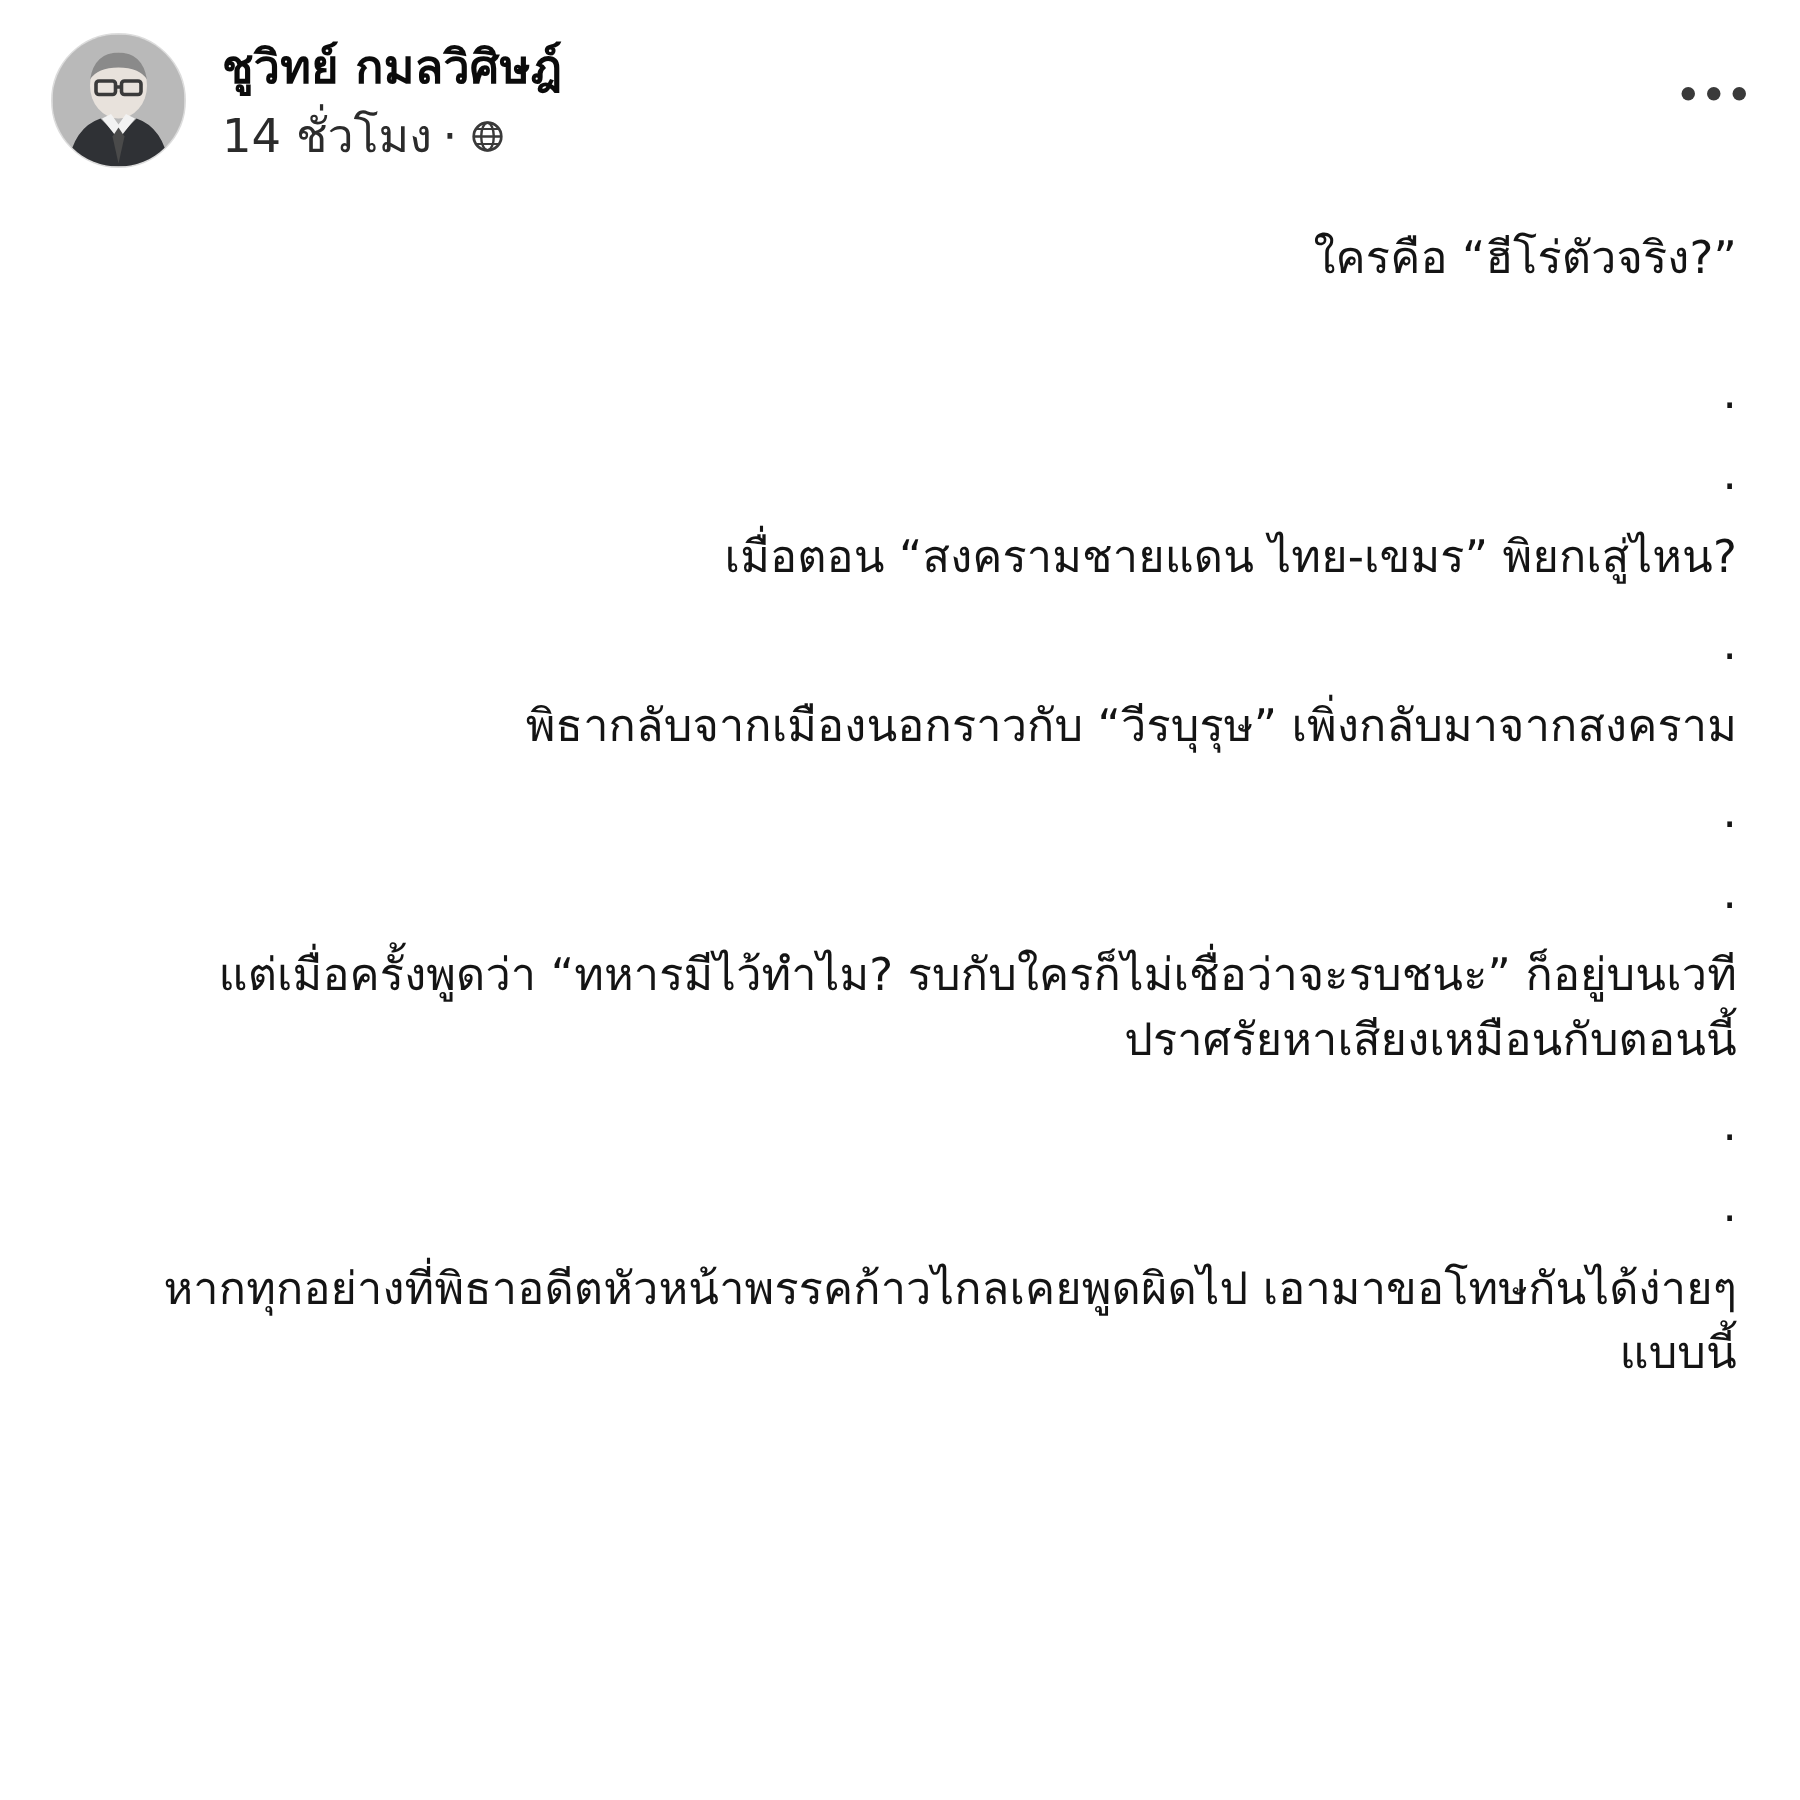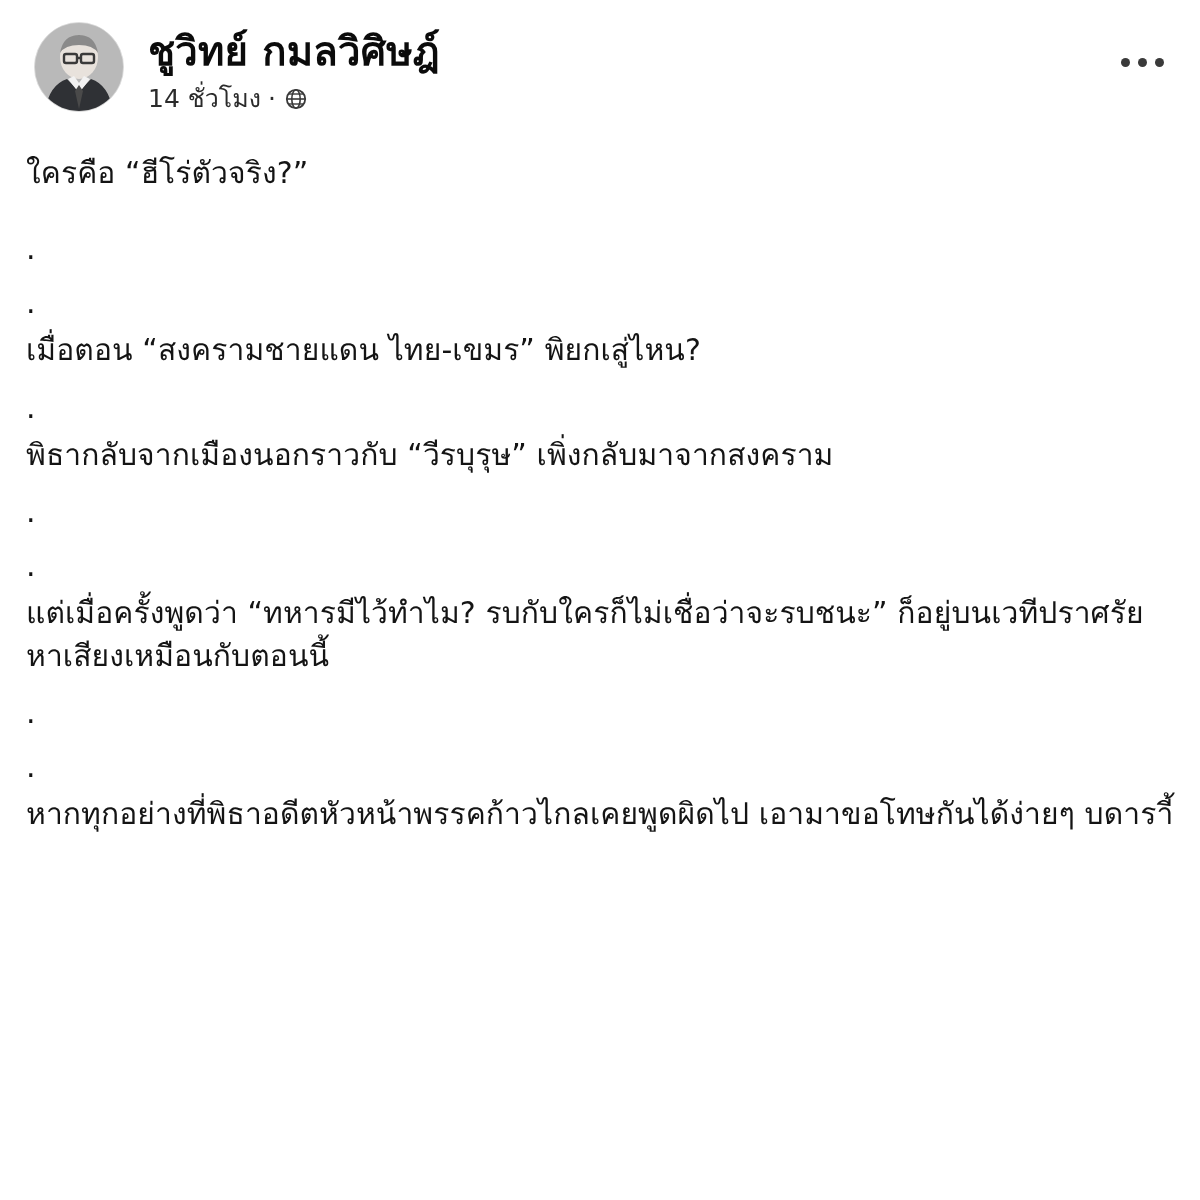--- a/index.html
+++ b/index.html
@@ -47,32 +47,32 @@
 
   .header-text {
     margin-left: 24px;
     padding-top: 8px;
     display: flex;
     flex-direction: column;
     justify-content: center;
   }
 
   .author-name {
-    font-size: 40px;
+    font-size: 31px;
     font-weight: 700;
     line-height: 1.25;
     color: #0b0b0b;
     letter-spacing: 0.2px;
   }
 
   .meta-row {
     margin-top: 8px;
     display: flex;
     align-items: center;
-    font-size: 25px;
+    font-size: 31px;
     color: #2b2b2b;
     line-height: 1.2;
   }
   .meta-sep {
     margin: 0 7px;
     color: #2b2b2b;
   }
   .globe-icon {
     display: inline-flex;
     align-items: center;
@@ -100,22 +100,23 @@
   
   .post-body {
     margin-top: 34px;
     font-size: 30px;
     line-height: 1.42;
     color: #141414;
     letter-spacing: 0.1px;
     word-break: break-word;
   }
   .post-body p {
-    margin: 0;
+    margin: 16px;
     padding: 0;
+    text-align: right;
   }
   .post-body p.blank {
     height: 0.55em;
   }
   .post-body p.dot {
     font-size: 30px;
     line-height: 1.2;
     margin-top: 18px;
     margin-bottom: 8px;
   }
@@ -181,16 +182,16 @@
     <p class="dot">.</p>
     <p class="dot">.</p>
     <p class="para">เมื่อตอน “สงครามชายแดน ไทย-เขมร” พิยกเสู่ไหน?</p>
     <p class="dot">.</p>
     <p class="para">พิธากลับจากเมืองนอกราวกับ “วีรบุรุษ” เพิ่งกลับมาจากสงคราม</p>
     <p class="dot">.</p>
     <p class="dot">.</p>
     <p class="para">แต่เมื่อครั้งพูดว่า “ทหารมีไว้ทำไม? รบกับใครก็ไม่เชื่อว่าจะรบชนะ” ก็อยู่บนเวทีปราศรัยหาเสียงเหมือนกับตอนนี้</p>
     <p class="dot">.</p>
     <p class="dot">.</p>
-    <p class="para">หากทุกอย่างที่พิธาอดีตหัวหน้าพรรคก้าวไกลเคยพูดผิดไป เอามาขอโทษกันได้ง่ายๆ บดาราี้</p>
+    <p class="para">หากทุกอย่างที่พิธาอดีตหัวหน้าพรรคก้าวไกลเคยพูดผิดไป เอามาขอโทษกันได้ง่ายๆ แบบนี้</p>
   </div>
 
 </div>
 
 </body></html>

